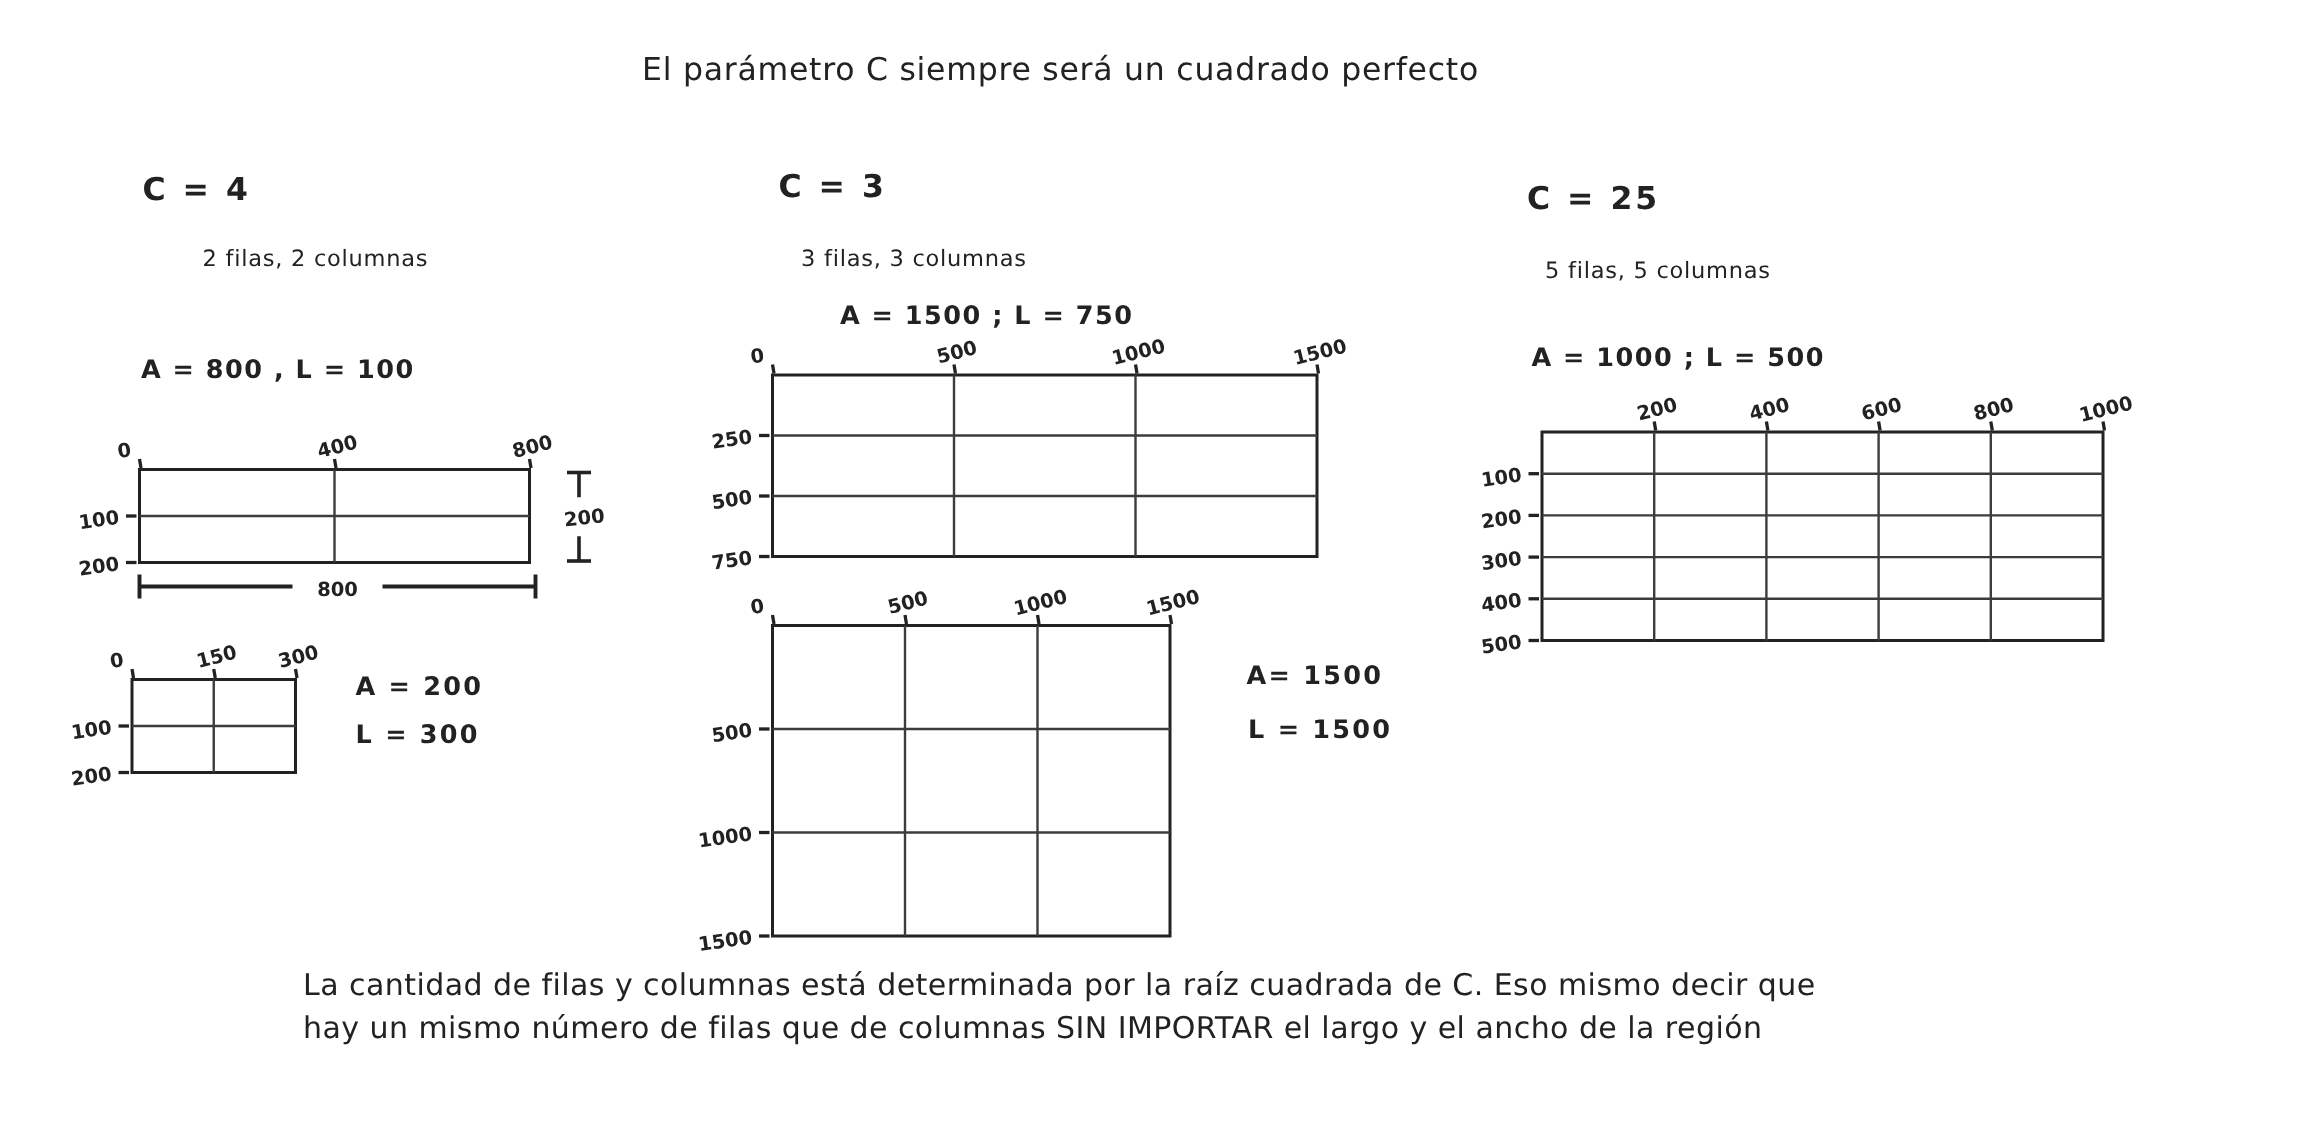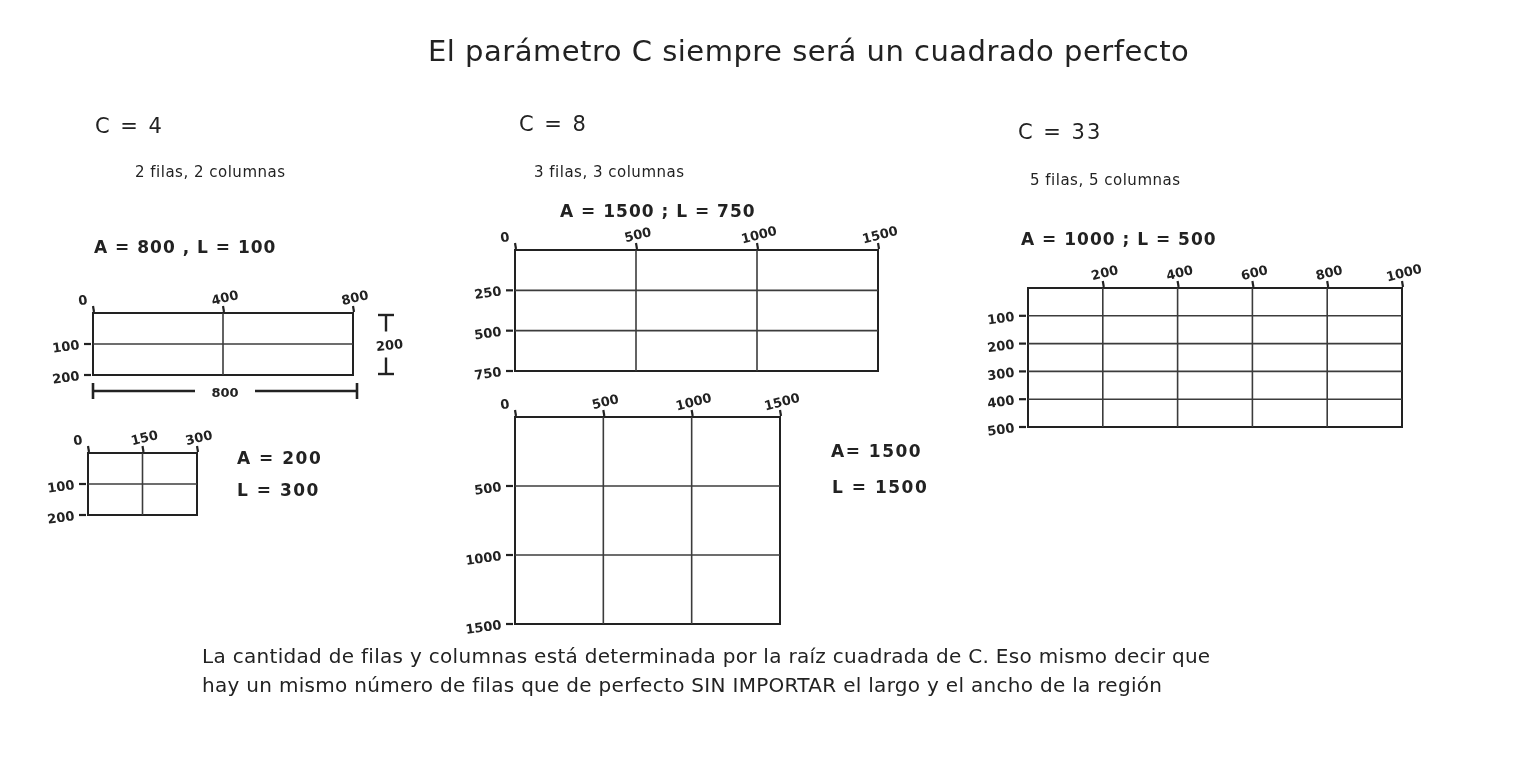--- a/index.html
+++ b/index.html
@@ -12,25 +12,25 @@
   }
   #sketch-layer {
     position: absolute; left: 0; top: 0;
   }
   .txt {
     position: absolute;
     color: #222222;
     white-space: nowrap;
     font-family: "DejaVu Sans", sans-serif;
   }
-  .h    { font-size: 21px; letter-spacing: 2px; font-weight: 400; }
+  .h    { font-size: 21px; letter-spacing: 2px; font-weight: 700; }
   .sub  { font-size: 15px; letter-spacing: 0.5px; }
   .param{ font-size: 17px; font-weight: bold; letter-spacing: 1px; }
   .side { font-size: 17px; font-weight: bold; letter-spacing: 1.5px; }
-  .title{ font-size: 29px; letter-spacing: 0.5px; }
+  .title{ font-size: 21px; letter-spacing: 0.5px; }
   .note { font-size: 20px; letter-spacing: 0.3px; }
   .tick {
     font-family: "DejaVu Sans", sans-serif;
     font-size: 13px;
     font-weight: bold;
     fill: #222222;
   }
 </style>
 </head>
 <body>
@@ -156,24 +156,24 @@
   </svg>
 
 <div class="txt title" style="left:428px; top:34px">El parámetro C siempre será un cuadrado perfecto</div>
 
 <div class="txt h" style="left:95px;  top:114px">C = 4</div>
 <div class="txt sub" style="left:135px; top:163px">2 filas, 2 columnas</div>
 <div class="txt param" style="left:94px;  top:237px">A = 800 ,   L = 100</div>
 <div class="txt side" style="left:237px; top:448px">A = 200</div>
 <div class="txt side" style="left:237px; top:480px">L = 300</div>
 
-<div class="txt h" style="left:519px; top:112px">C = 8</div>
+<div class="txt h" style="left:519px; top:112px">C = 3</div>
 <div class="txt sub" style="left:534px; top:163px">3 filas, 3 columnas</div>
 <div class="txt param" style="left:560px; top:201px">A = 1500 ;   L = 750</div>
 <div class="txt side" style="left:831px; top:441px">A= 1500</div>
 <div class="txt side" style="left:832px; top:477px">L = 1500</div>
 
-<div class="txt h" style="left:1018px; top:120px">C = 33</div>
+<div class="txt h" style="left:1018px; top:120px">C = 25</div>
 <div class="txt sub" style="left:1030px; top:171px">5 filas, 5 columnas</div>
 <div class="txt param" style="left:1021px; top:229px">A = 1000   ;    L = 500</div>
 
 <div class="txt note" style="left:202px; top:644px">La cantidad de filas y columnas está determinada por la raíz cuadrada de C. Eso mismo decir que</div>
-<div class="txt note" style="left:202px; top:673px">hay un mismo número de filas que de perfecto SIN IMPORTAR el largo y el ancho de la región</div>
+<div class="txt note" style="left:202px; top:673px">hay un mismo número de filas que de columnas SIN IMPORTAR el largo y el ancho de la región</div>
 
 </body></html>

